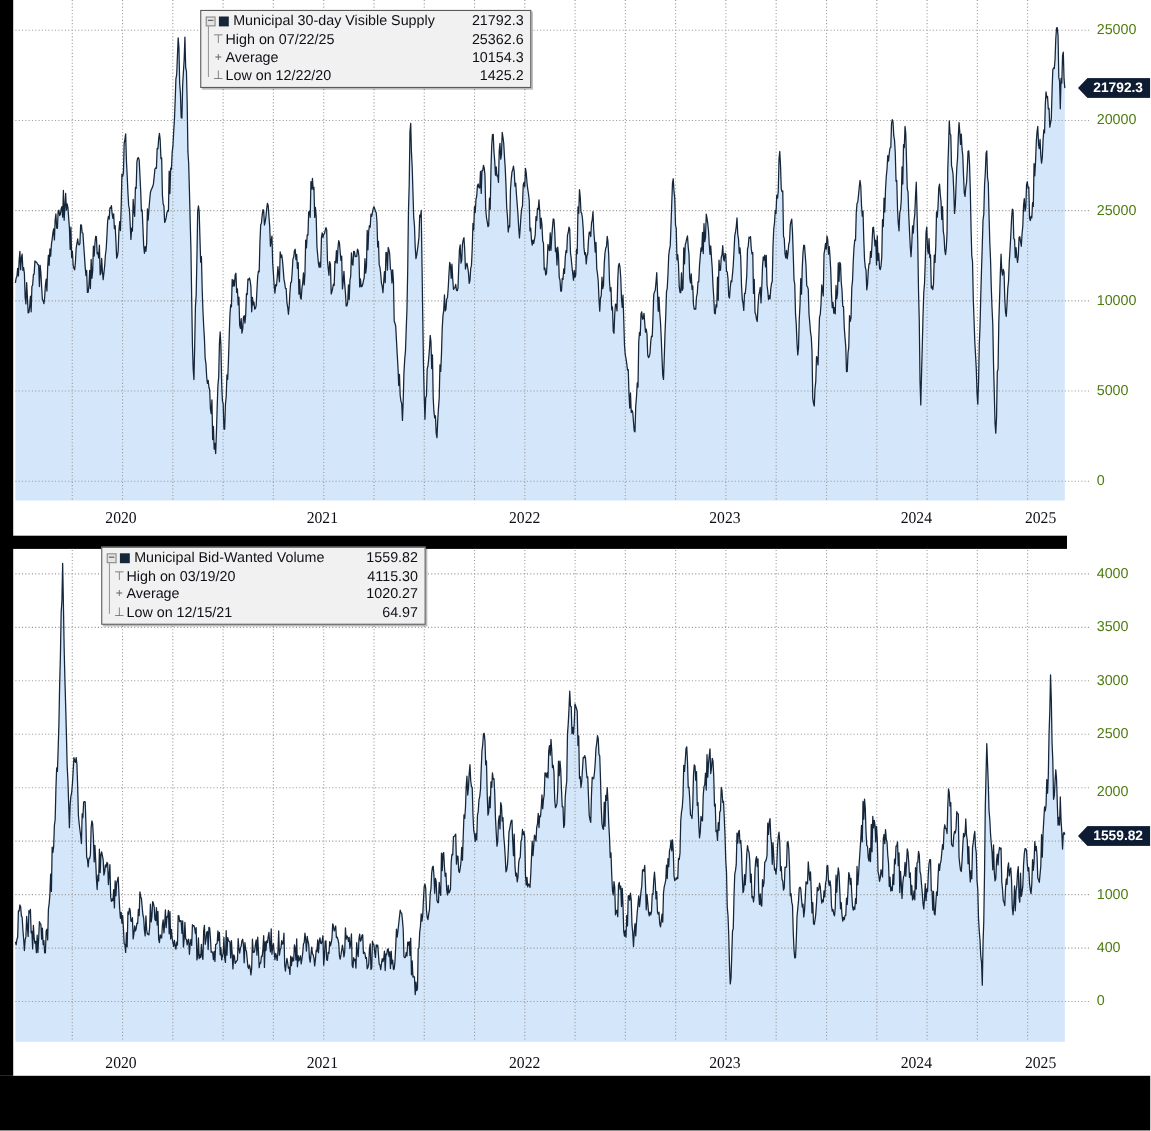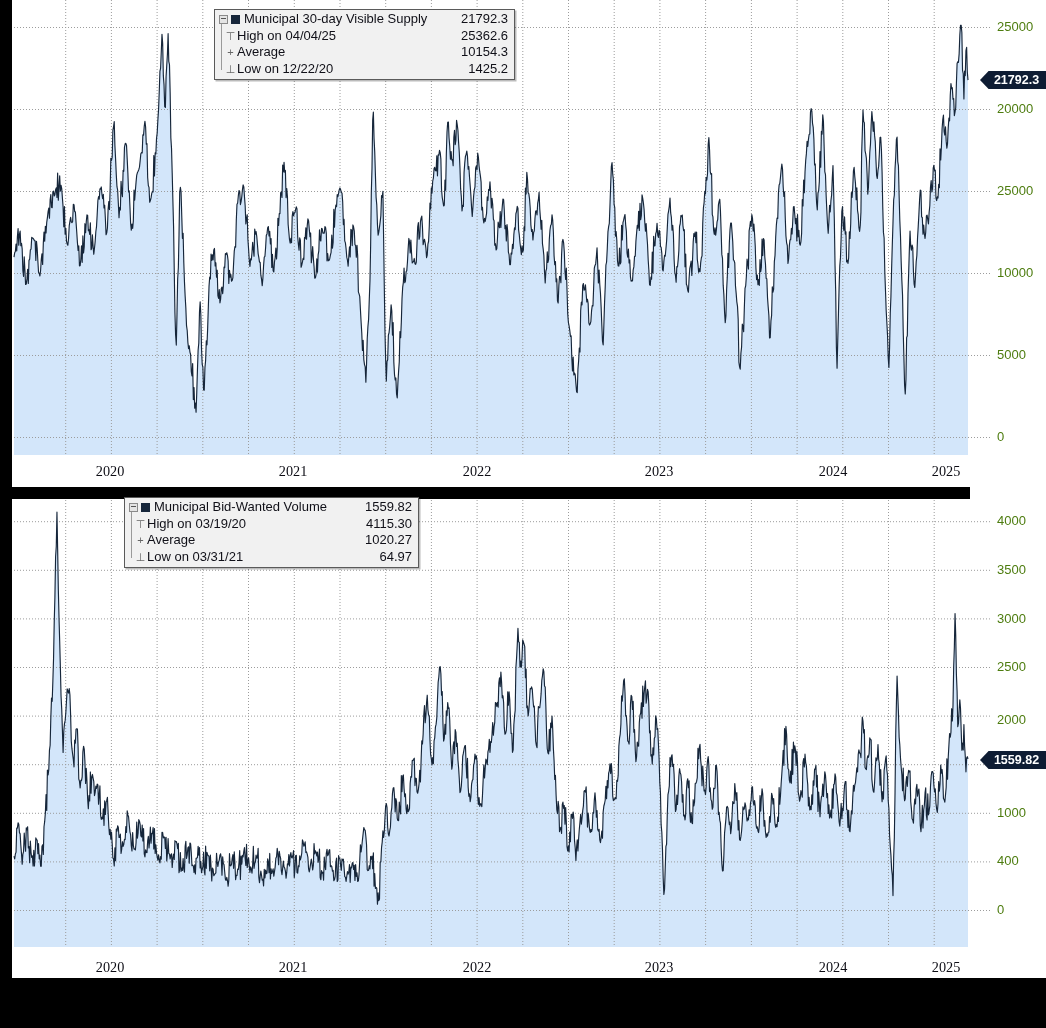--- a/index.html
+++ b/index.html
@@ -4,21 +4,21 @@
 <style>
   html,body{margin:0;padding:0;background:#fff;}
   #screen{position:relative;width:1046px;height:1028px;background:#ffffff;overflow:hidden;
           font-family:"Liberation Sans",sans-serif;}
   .frame{position:absolute;background:#000;}
   svg.plot{position:absolute;left:0;}
   .ytick{position:absolute;left:997px;font-size:13px;color:#4d7c0f;white-space:nowrap;}
   .xtick{position:absolute;font-family:"Liberation Serif",serif;font-size:15px;color:#0d0d15;
          transform:translateX(-50%) scaleX(0.95);white-space:nowrap;}
   .legend{position:absolute;background:#f1f1f1;border:1px solid #5a5a5a;
-          box-shadow:1.5px 1.5px 0 rgba(60,60,60,.35);padding:1px 6px 2px 4px;z-index:5;margin-left:32px;}
+          box-shadow:1.5px 1.5px 0 rgba(60,60,60,.35);padding:1px 6px 2px 4px;z-index:5;}
   .lg-bracket{position:absolute;left:6px;top:13px;bottom:9px;border-left:1px solid #9a9a9a;}
   .lg-row{display:flex;align-items:center;line-height:16.5px;font-size:13px;color:#101018;white-space:nowrap;}
   .lg-mark{width:13px;margin-left:5px;text-align:center;color:#666;font-size:11px;flex:0 0 auto;}
   .lg-collapse{width:7px;height:7px;border:1px solid #8a8a8a;background:#e4e4e4;display:inline-block;
                position:relative;margin-right:3px;flex:0 0 auto;}
   .lg-collapse-dash{position:absolute;left:1px;right:1px;top:2px;height:1px;background:#555;}
   .lg-swatch{width:9px;height:9px;background:#16263a;display:inline-block;margin-right:4px;flex:0 0 auto;}
   .lg-label{flex:0 0 auto;}
   .lg-value{margin-left:auto;flex:0 0 auto;}
   .badge{position:absolute;left:980px;width:66px;height:18px;background:#0e1c33;color:#fff;
@@ -49,21 +49,21 @@
     <div class="lg-row">
       <span class="lg-collapse">
           <span class="lg-collapse-dash"></span>
         </span>
       <span class="lg-swatch"></span>
       <span class="lg-label">Municipal 30-day Visible Supply</span>
       <span class="lg-value">21792.3</span>
     </div>
     <div class="lg-row">
       <span class="lg-mark">⊤</span>
-      <span class="lg-label">High on 04/04/25</span>
+      <span class="lg-label">High on 07/22/25</span>
       <span class="lg-value">25362.6</span>
     </div>
     <div class="lg-row">
       <span class="lg-mark">+</span>
       <span class="lg-label">Average</span>
       <span class="lg-value">10154.3</span>
     </div>
     <div class="lg-row">
       <span class="lg-mark">⊥</span>
       <span class="lg-label">Low on 12/22/20</span>
@@ -102,21 +102,21 @@
       <span class="lg-label">High on 03/19/20</span>
       <span class="lg-value">4115.30</span>
     </div>
     <div class="lg-row">
       <span class="lg-mark">+</span>
       <span class="lg-label">Average</span>
       <span class="lg-value">1020.27</span>
     </div>
     <div class="lg-row">
       <span class="lg-mark">⊥</span>
-      <span class="lg-label">Low on 03/31/21</span>
+      <span class="lg-label">Low on 12/15/21</span>
       <span class="lg-value">64.97</span>
     </div>
   </div>
 
   <span class="ytick" style="top:513px">4000</span>
   <span class="ytick" style="top:562px">3500</span>
   <span class="ytick" style="top:611px">3000</span>
   <span class="ytick" style="top:659px">2500</span>
   <span class="ytick" style="top:712px">2000</span>
   <span class="ytick" style="top:756px">1500</span>

